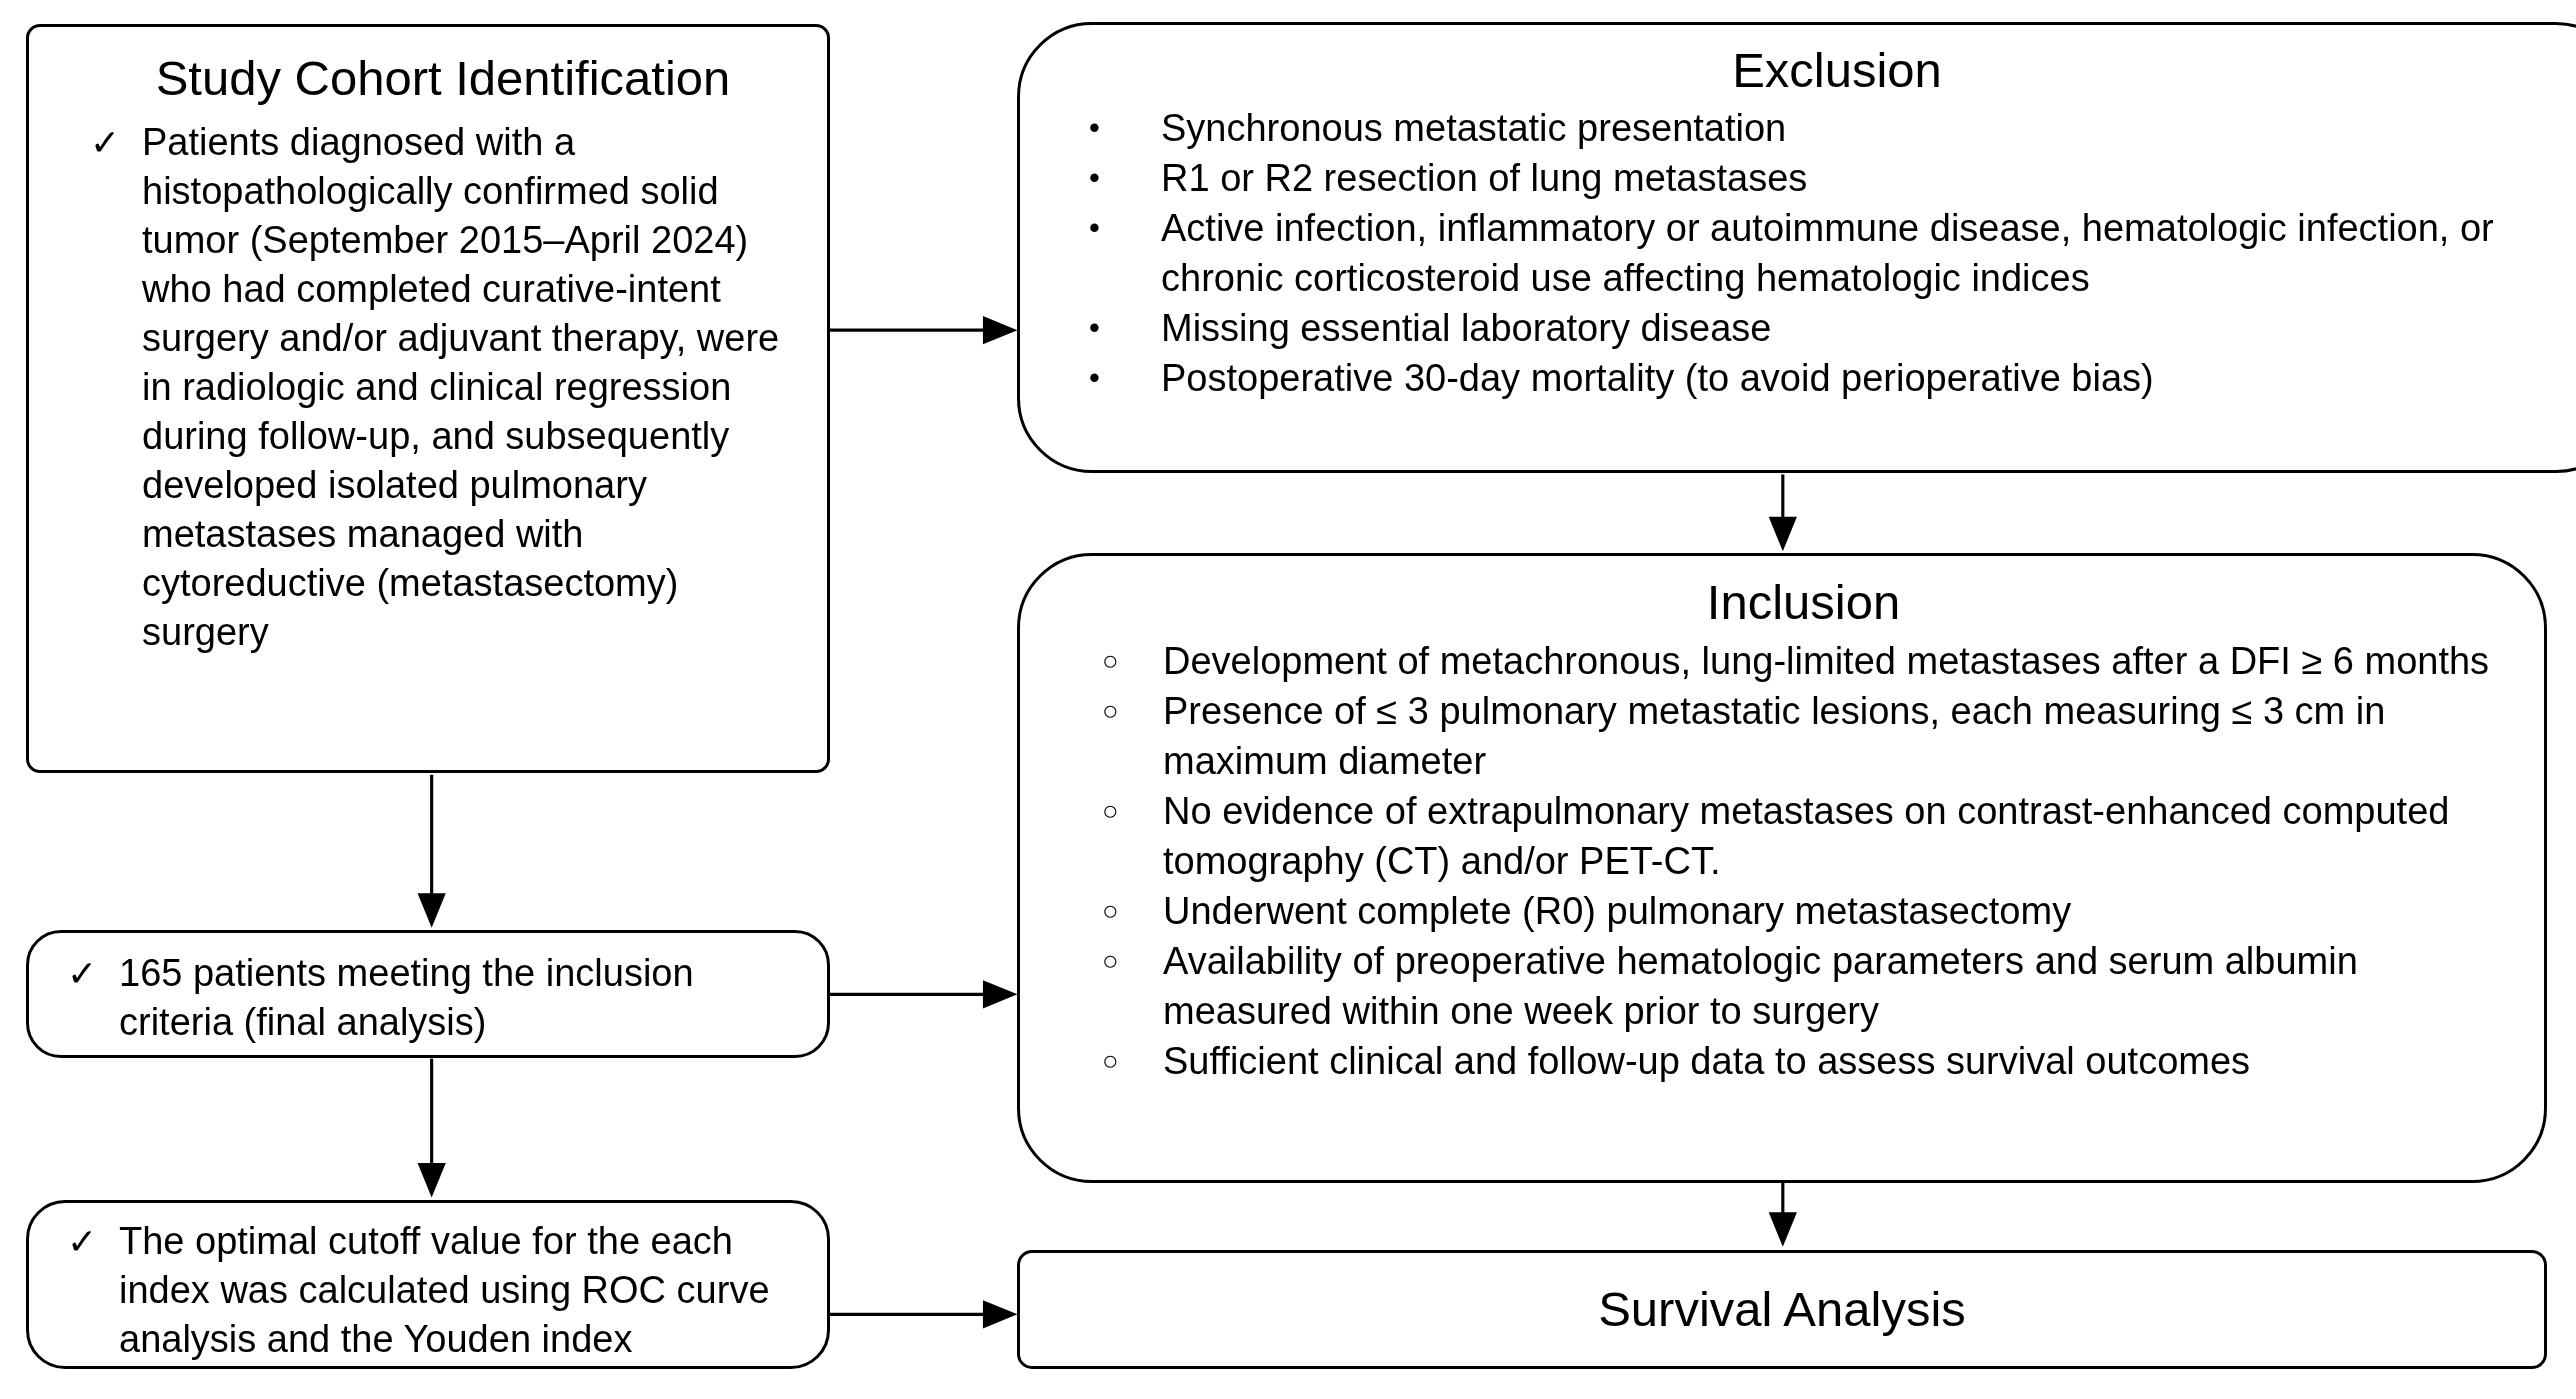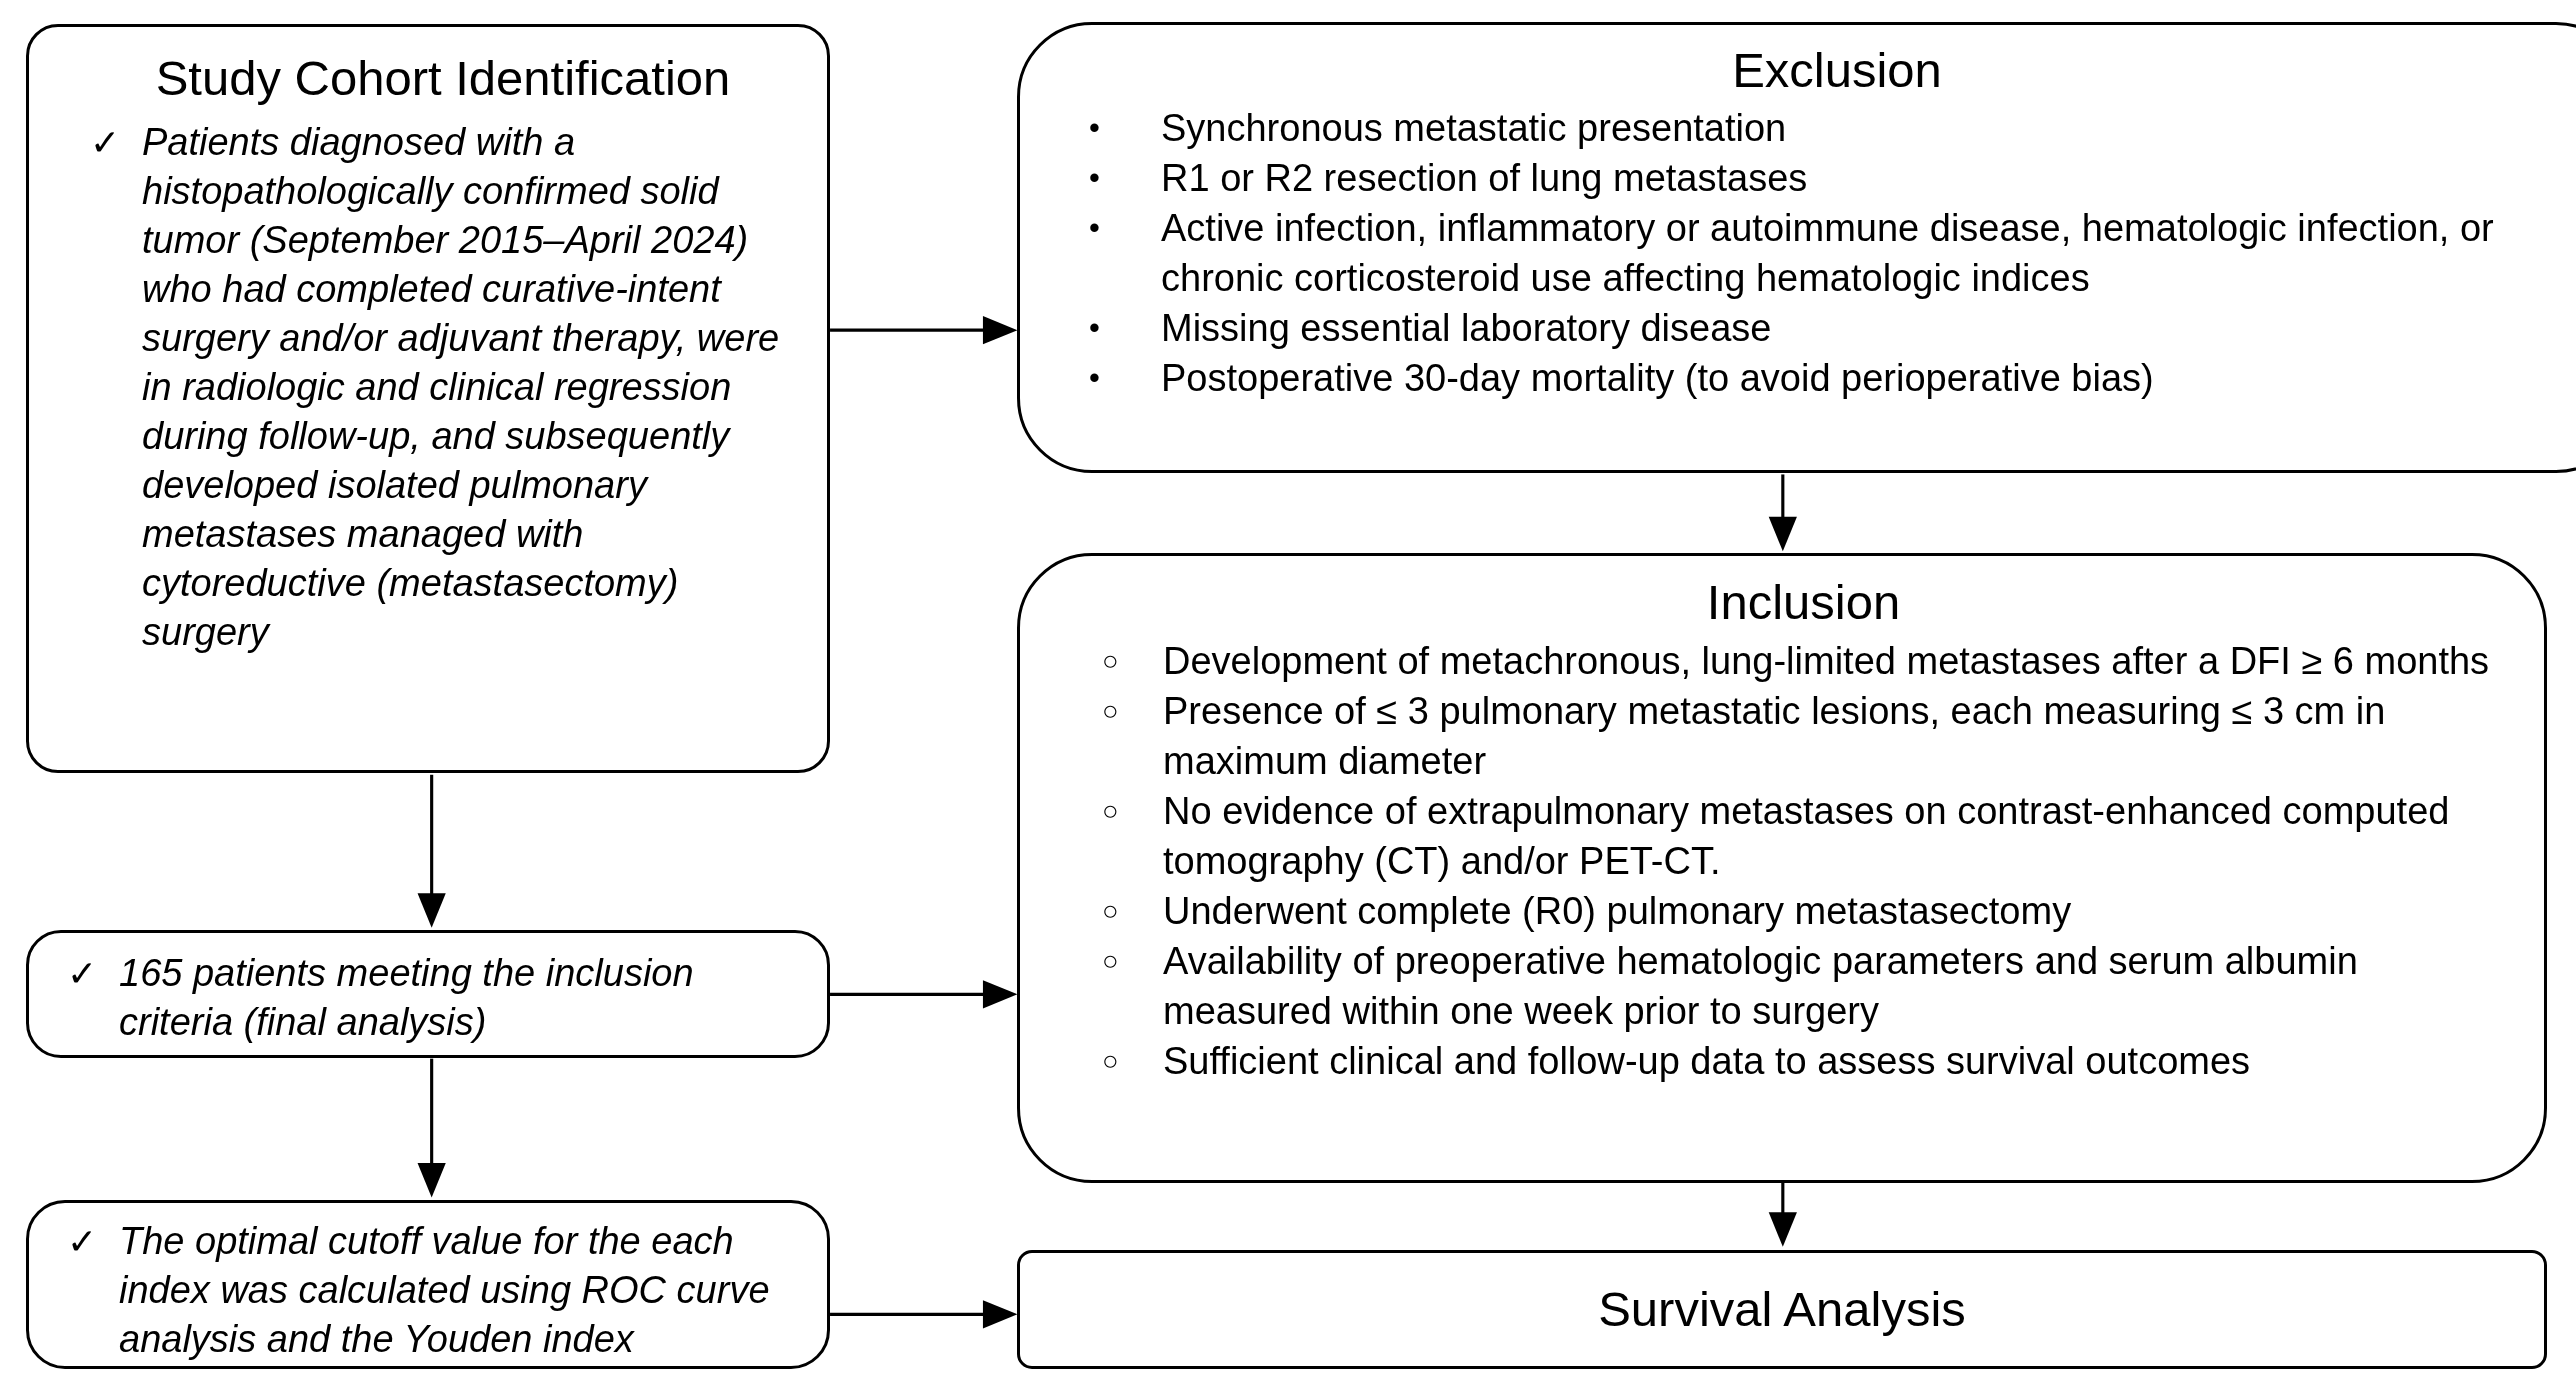--- a/index.html
+++ b/index.html
@@ -18,36 +18,36 @@
     border:3.1px solid #000000;
     background:#ffffff;
   }
   .box-title{
     font-size:49px;
     line-height:58px;
     text-align:center;
     white-space:nowrap;
   }
   
-  #study-box{left:26px;top:23.5px;width:804px;height:749px;border-radius:32px;padding:22px 31px 0 61px;}
+  #study-box{left:26px;top:23.5px;width:804px;height:749px;border-radius:14px;padding:22px 31px 0 61px;}
   #study-box .box-title{margin-bottom:11px;}
   #patients-box{left:26px;top:930px;width:804px;height:128px;border-radius:35px;border-width:3.9px;padding:15.7px 15.7px 0 38px;}
   #cutoff-box{left:26px;top:1200px;width:804px;height:169px;border-radius:39px;border-width:3.9px;padding:14px 14px 0 38px;}
   
   #exclusion-box{left:1017px;top:22px;width:1614px;height:451px;border-radius:75px;padding:15.7px 43px 0 69px;}
   #inclusion-box{left:1017px;top:553px;width:1530px;height:630px;border-radius:75px;padding:17px 39px 0 82px;}
   #survival-box{
     left:1017px;top:1250px;width:1530px;height:119px;border-radius:15px;border-width:3.9px;
     display:flex;align-items:center;justify-content:center;
   }
   #survival-box .box-title{line-height:49px;}
   
   .check-row{display:flex;align-items:flex-start;font-size:38px;line-height:49px;}
   .check-row .marker{flex:none;width:52px;font-size:36px;}
-  .check-row .item-text{flex:1;font-style:italic;}
+  .check-row .item-text{flex:1;}
   
   .flow-list{list-style:none;margin:4.7px 0 0 0;padding:0;font-size:38px;line-height:50px;}
   .flow-list li{display:flex;align-items:flex-start;}
   .flow-list .marker{flex:none;}
   #exclusion-box .flow-list .marker{width:72px;font-size:31px;}
   #inclusion-box .flow-list .marker{width:61px;font-size:28px;}
   .flow-list .item-text{flex:1;}
 </style>
 </head>
 <body>

